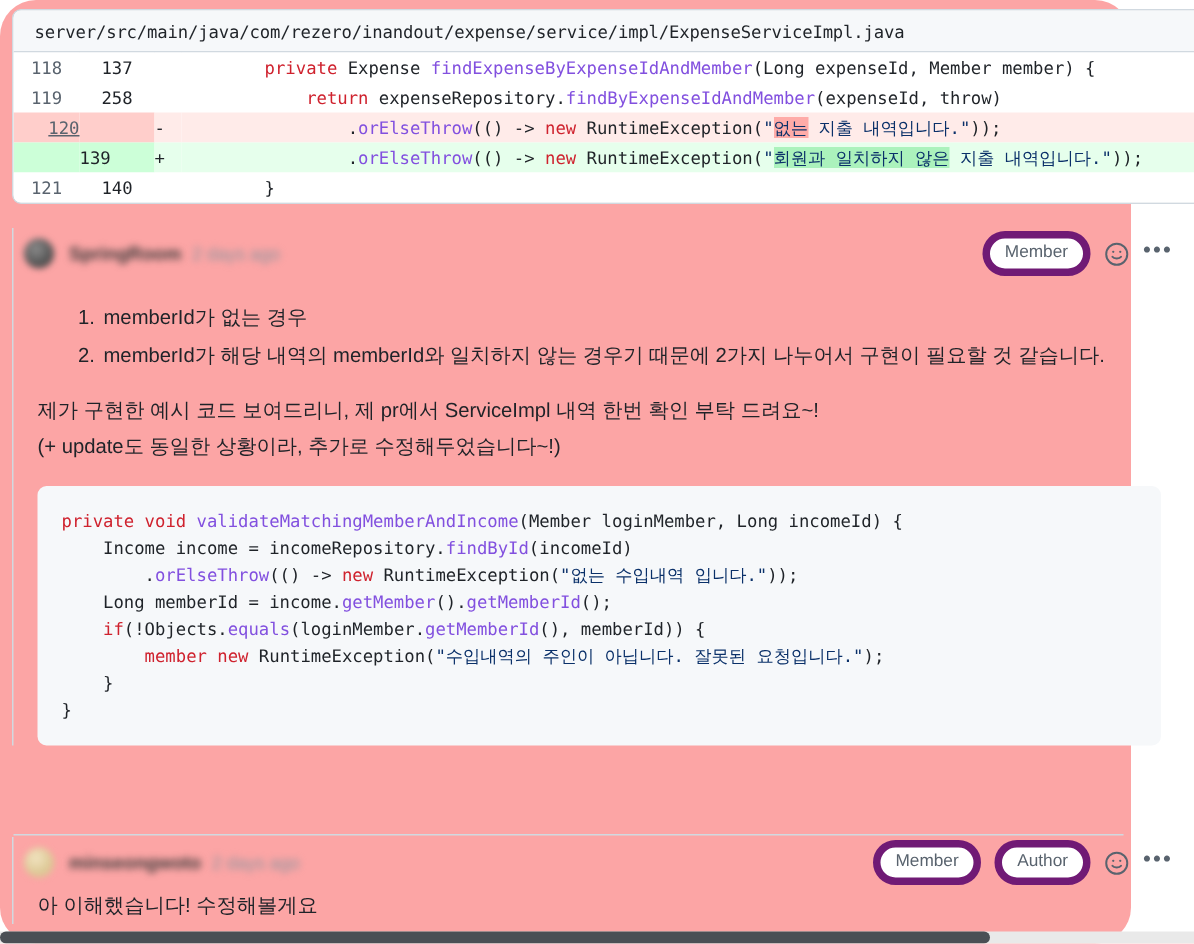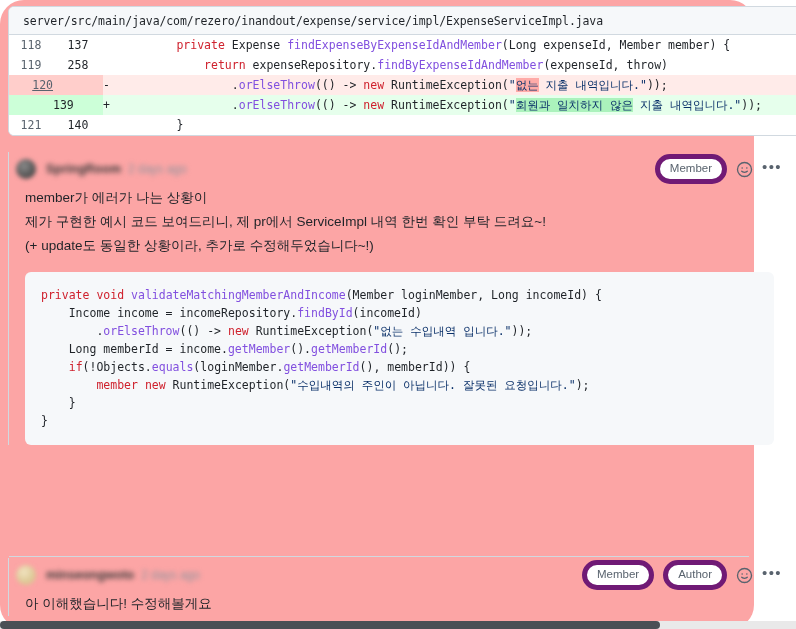--- a/index.html
+++ b/index.html
@@ -249,22 +249,25 @@
             <circle cx="5.8" cy="6.5" r="0.72" fill="#59636e" stroke="none"></circle>
             <circle cx="10.2" cy="6.5" r="0.72" fill="#59636e" stroke="none"></circle>
             <path d="M5.3 9.6 C6.2 11 9.8 11 10.7 9.6" stroke-linecap="round"></path>
           </svg>
         </span>
         <span class="kebab">•••</span>
       </div>
     </div>
 
     <div class="c-body">
-      <p>member가 에러가 나는 상황이</p>
-
+
+      <ol>
+        <li>memberId가 없는 경우</li>
+        <li>memberId가 해당 내역의 memberId와 일치하지 않는 경우기 때문에 2가지 나누어서 구현이 필요할 것 같습니다.</li>
+      </ol>
 
       <p>제가 구현한 예시 코드 보여드리니, 제 pr에서 ServiceImpl 내역 한번 확인 부탁 드려요~!</p>
       <p>(+ update도 동일한 상황이라, 추가로 수정해두었습니다~!)</p>
 
       <pre class="codeblock"><span class="k">private</span> <span class="k">void</span> <span class="f">validateMatchingMemberAndIncome</span>(Member loginMember, Long incomeId) {
     Income income = incomeRepository.<span class="f">findById</span>(incomeId)
         .<span class="f">orElseThrow</span>(() -&gt; <span class="k">new</span> RuntimeException(<span class="s">"없는 수입내역 입니다."</span>));
     Long memberId = income.<span class="f">getMember</span>().<span class="f">getMemberId</span>();
     <span class="k">if</span>(!Objects.<span class="f">equals</span>(loginMember.<span class="f">getMemberId</span>(), memberId)) {
         <span class="k">member</span> <span class="k">new</span> RuntimeException(<span class="s">"수입내역의 주인이 아닙니다. 잘못된 요청입니다."</span>);

